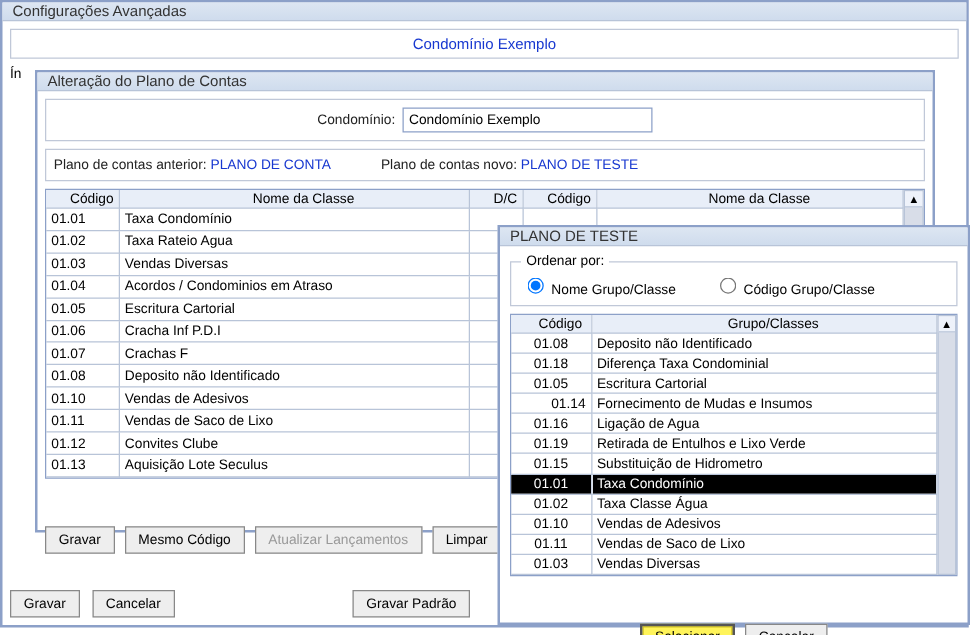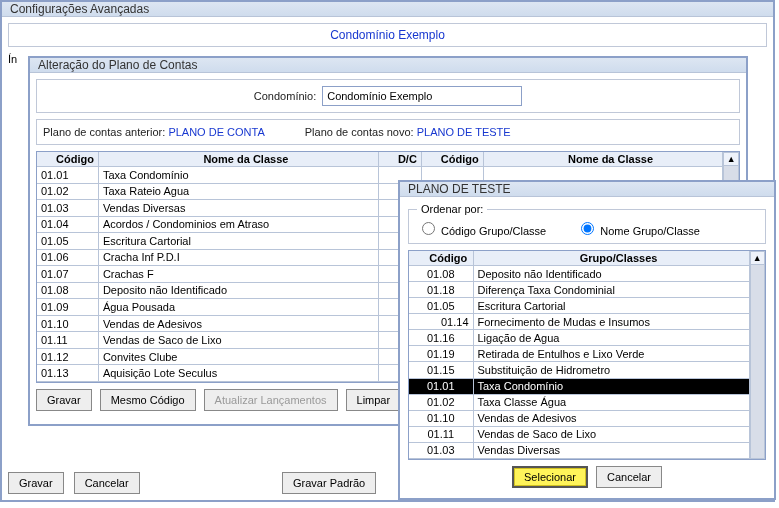--- a/index.html
+++ b/index.html
@@ -58,32 +58,33 @@
   }
   th, td {
     border: 1px solid #b8c4d8;
     padding: 1px 4px;
     text-align: left;
     white-space: nowrap;
     overflow: hidden;
   }
   th {
     background: #e8eef8;
-    font-weight: bold;
+    font-weight: normal;
     padding-left: 19px;
   }
   .red { color: #c00000; }
   .btn {
     border: 1px solid #888;
     background: #eee;
     padding: 2px 10px;
     font-family: inherit;
     font-size: 11px;
     cursor: pointer;
     height: 22px;
+    margin-top: 32px;
   }
   .btn[disabled] { color: #999; }
   .btn-highlight {
     border: 2px solid #555;
     background: #fff45a;
     box-shadow: 0 0 0 1px #d0c020 inset;
   }
   .btnbar { display: flex; gap: 8px; margin-top: 6px; }
   fieldset {
     border: 1px solid #c0c8d8;
@@ -224,27 +225,20 @@
               <td></td>
             </tr>
             <tr>
               <td>01.08</td>
               <td>Deposito não Identificado</td>
               <td style="text-align:center"></td>
               <td></td>
               <td></td>
             </tr>
             <tr>
-              <td>01.09</td>
-              <td>Água Pousada</td>
-              <td style="text-align:center"></td>
-              <td></td>
-              <td></td>
-            </tr>
-            <tr>
               <td>01.10</td>
               <td>Vendas de Adesivos</td>
               <td style="text-align:center"></td>
               <td></td>
               <td></td>
             </tr>
             <tr>
               <td>01.11</td>
               <td>Vendas de Saco de Lixo</td>
               <td style="text-align:center"></td>
@@ -279,22 +273,22 @@
     </div>
   </div>
 </div>
 
 <div class="window" style="left:398px; top:180px; width:378px; height:320px;">
   <div class="win-title">PLANO DE TESTE</div>
   <div class="win-body" style="padding:6px 8px;">
     <fieldset>
       <legend>Ordenar por:</legend>
       <div class="radio-row">
+        <label><input type="radio" name="ord" checked="" style=""> <span>Nome Grupo/Classe</span></label>
         <label><input type="radio" name="ord" style=""> <span>Código Grupo/Classe</span></label>
-        <label><input type="radio" name="ord" checked="" style=""> <span>Nome Grupo/Classe</span></label>
       </div>
     </fieldset>
     <div class="tablewrap" style="height:210px;">
       <table>
         <colgroup>
             <col style="width:64px">
             <col>
           </colgroup>
         <thead>
             <tr>

